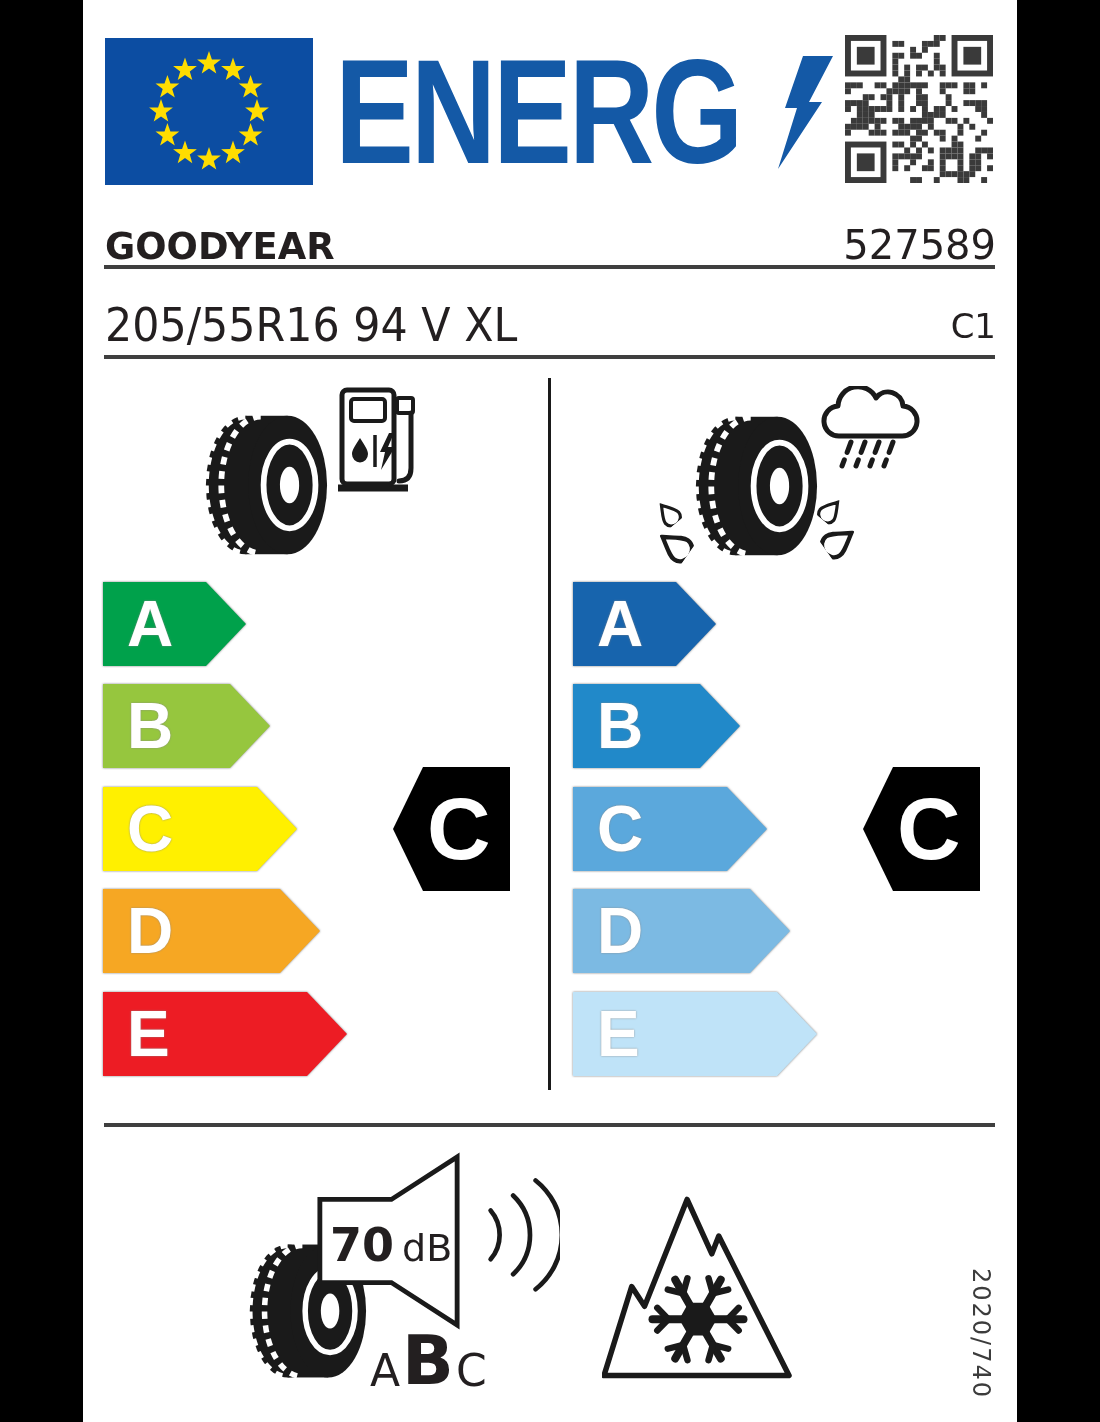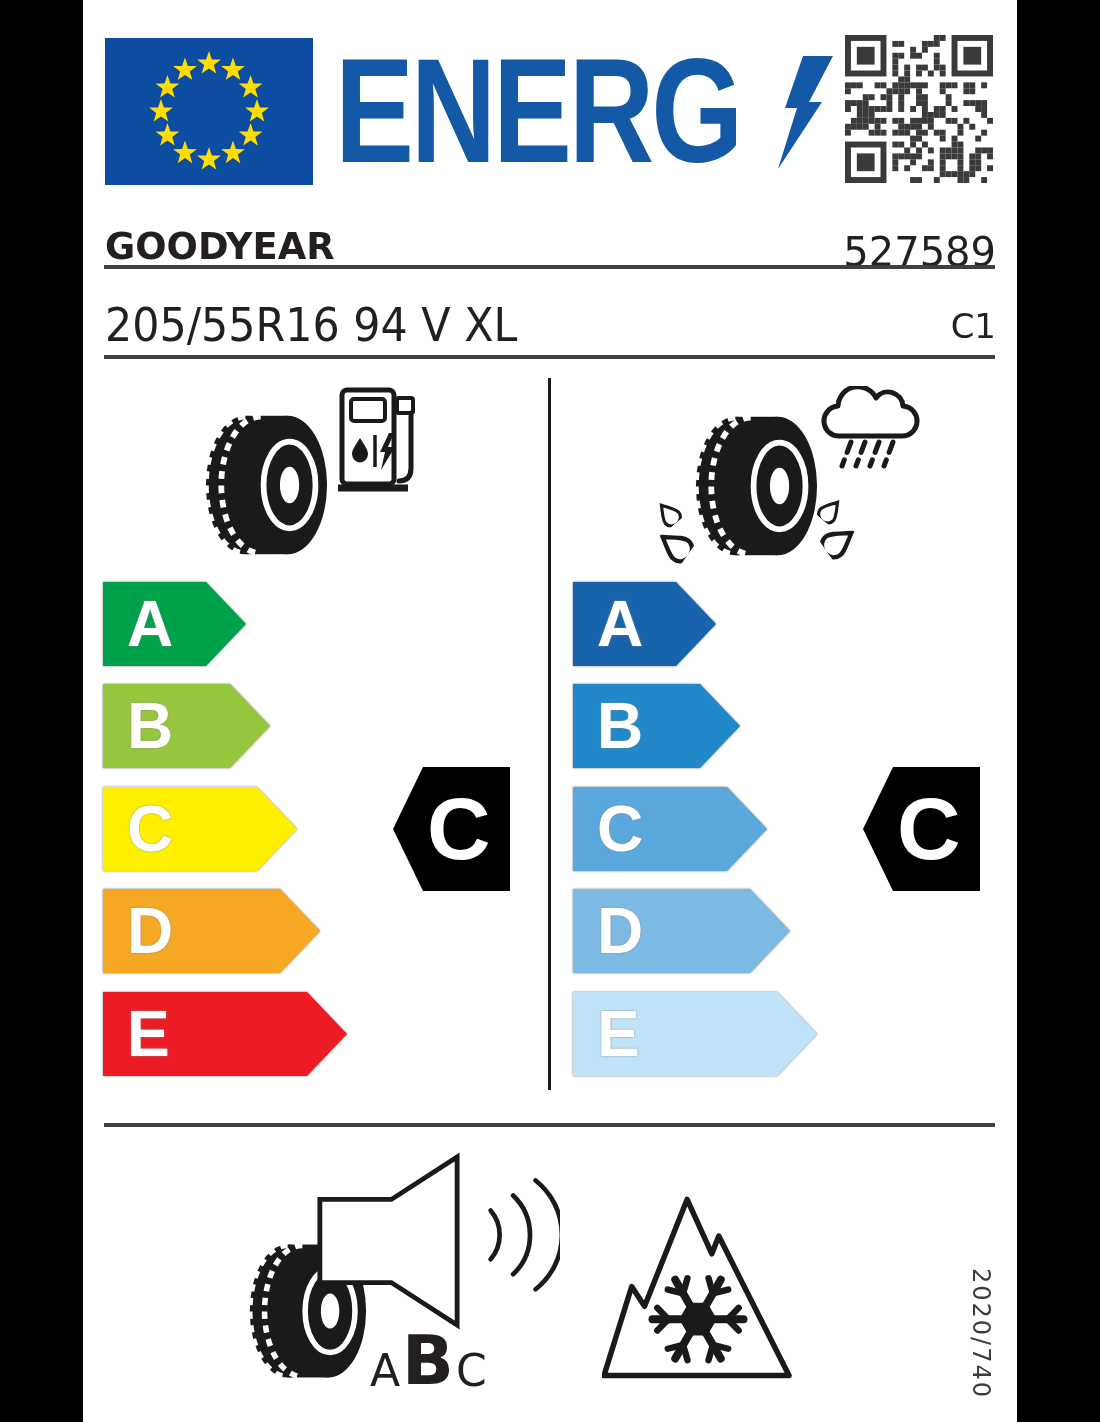--- a/index.html
+++ b/index.html
@@ -4,21 +4,21 @@
 <style>
   html,body{margin:0;padding:0;background:#000;}
   .canvas{position:relative;width:1100px;height:1422px;background:#000;overflow:hidden;
           font-family:"Liberation Sans",sans-serif;}
   .label{position:absolute;left:83px;top:0;width:934px;height:1422px;background:#ffffff;}
   .abs{position:absolute;}
   .txt{color:#231f20;}
 
   .brand{font-family:"DejaVu Sans",sans-serif;font-weight:bold;font-size:38px;
          transform:scaleX(.97);transform-origin:left;}
-  .artnum{font-family:"DejaVu Sans",sans-serif;font-size:40px;text-align:right;margin-top:7px;}
+  .artnum{font-family:"DejaVu Sans",sans-serif;font-size:40px;text-align:right;}
   .size{font-family:"DejaVu Sans",sans-serif;font-size:46px;transform:scaleX(.93);transform-origin:left;}
   .tclass{font-family:"DejaVu Sans",sans-serif;font-size:34px;text-align:center;}
 
   .hdiv{position:absolute;left:21px;width:891px;height:4px;background:#3f3f3f;}
   .vdiv{position:absolute;left:465px;top:378px;width:3px;height:712px;background:#1a1a1a;}
 
   .wordmark{font-size:148px;font-weight:bold;line-height:1;letter-spacing:-4px;
             transform:scaleX(.8);transform-origin:left;white-space:nowrap;}
 
   .aw{position:absolute;filter:drop-shadow(0 0 1px #7d7d7d);}
@@ -58,21 +58,21 @@
           <polygon points="128.0,102.6 130.9,111.0 139.9,111.2 132.8,116.6 135.3,125.2 128.0,120.1 120.7,125.2 123.2,116.6 116.1,111.2 125.1,111.0" fill="#ffdd00"></polygon>
           <polygon points="104.0,109.0 106.9,117.5 115.9,117.6 108.8,123.0 111.3,131.6 104.0,126.5 96.7,131.6 99.2,123.0 92.1,117.6 101.1,117.5" fill="#ffdd00"></polygon>
           <polygon points="80.0,102.6 82.9,111.0 91.9,111.2 84.8,116.6 87.3,125.2 80.0,120.1 72.7,125.2 75.2,116.6 68.1,111.2 77.1,111.0" fill="#ffdd00"></polygon>
           <polygon points="62.4,85.0 65.4,93.5 74.3,93.6 67.2,99.0 69.8,107.6 62.4,102.5 55.1,107.6 57.7,99.0 50.5,93.6 59.5,93.5" fill="#ffdd00"></polygon>
           <polygon points="56.0,61.0 58.9,69.5 67.9,69.6 60.8,75.0 63.3,83.6 56.0,78.5 48.7,83.6 51.2,75.0 44.1,69.6 53.1,69.5" fill="#ffdd00"></polygon>
           <polygon points="62.4,37.0 65.4,45.5 74.3,45.6 67.2,51.0 69.8,59.6 62.4,54.5 55.1,59.6 57.7,51.0 50.5,45.6 59.5,45.5" fill="#ffdd00"></polygon>
           <polygon points="80.0,19.4 82.9,27.9 91.9,28.1 84.8,33.5 87.3,42.0 80.0,36.9 72.7,42.0 75.2,33.5 68.1,28.1 77.1,27.9" fill="#ffdd00"></polygon>
         </g>
   </svg>
 
-  <div class="abs" style="left:252px;top:38px;height:147px;display:flex;align-items:flex-end">
+  <div class="abs" style="left:252px;top:38px;height:147px;display:flex;align-items:center">
     <span class="wordmark" id="wordmark" style="color: rgb(20, 89, 166);">ENERG</span>
   </div>
   <svg class="abs" style="left:695px;top:56px" width="57" height="113" viewBox="0 0 57 113">
     <polygon id="boltpoly" points="55,0 25,0 7,52 19,52 0,113 44,46 31,46" fill="#1459a6"></polygon>
   </svg>
 
   <svg class="abs" style="left:762px;top:35px" width="148" height="148" viewBox="0 0 150 150" id="qrsvg">
         <rect x="90" y="0" width="6" height="6" fill="#3a3a3a"></rect>
         <rect x="96" y="0" width="6" height="6" fill="#3a3a3a"></rect>
         <rect x="48" y="6" width="6" height="6" fill="#3a3a3a"></rect>
@@ -410,20 +410,24 @@
       </div>
 
   <div class="hdiv" style="top:1123px"></div>
 
   <svg class="abs" style="left:164px;top:1237px" width="120" height="148">
         <use href="#tire"></use>
       </svg>
   <svg class="abs" style="left:233px;top:1150px" width="145" height="182" viewBox="0 0 150 182">
     <path d="M4,48 H78 L146,4 V178 L78,134 H4 Z" fill="#fff" stroke="#1a1a1a" stroke-width="5"></path>
   </svg>
+  <div class="db txt" style="left:247px;top:1218px">
+    <span class="v">70</span>
+    <span class="u">dB</span>
+  </div>
   <svg class="abs" style="left:402px;top:1163px" width="75" height="140" viewBox="0 0 80 140">
     <g fill="none" stroke="#1a1a1a" stroke-width="5" stroke-linecap="round">
       <path d="M6,46 A40,40 0 0 1 6,98"></path>
       <path d="M30,30 A58,58 0 0 1 30,114"></path>
       <path d="M54,14 A74,74 0 0 1 54,130"></path>
     </g>
   </svg>
   <div class="abc txt" style="left:287px;top:1330px">
     <span class="s">A</span>
     <span class="b">B</span>

